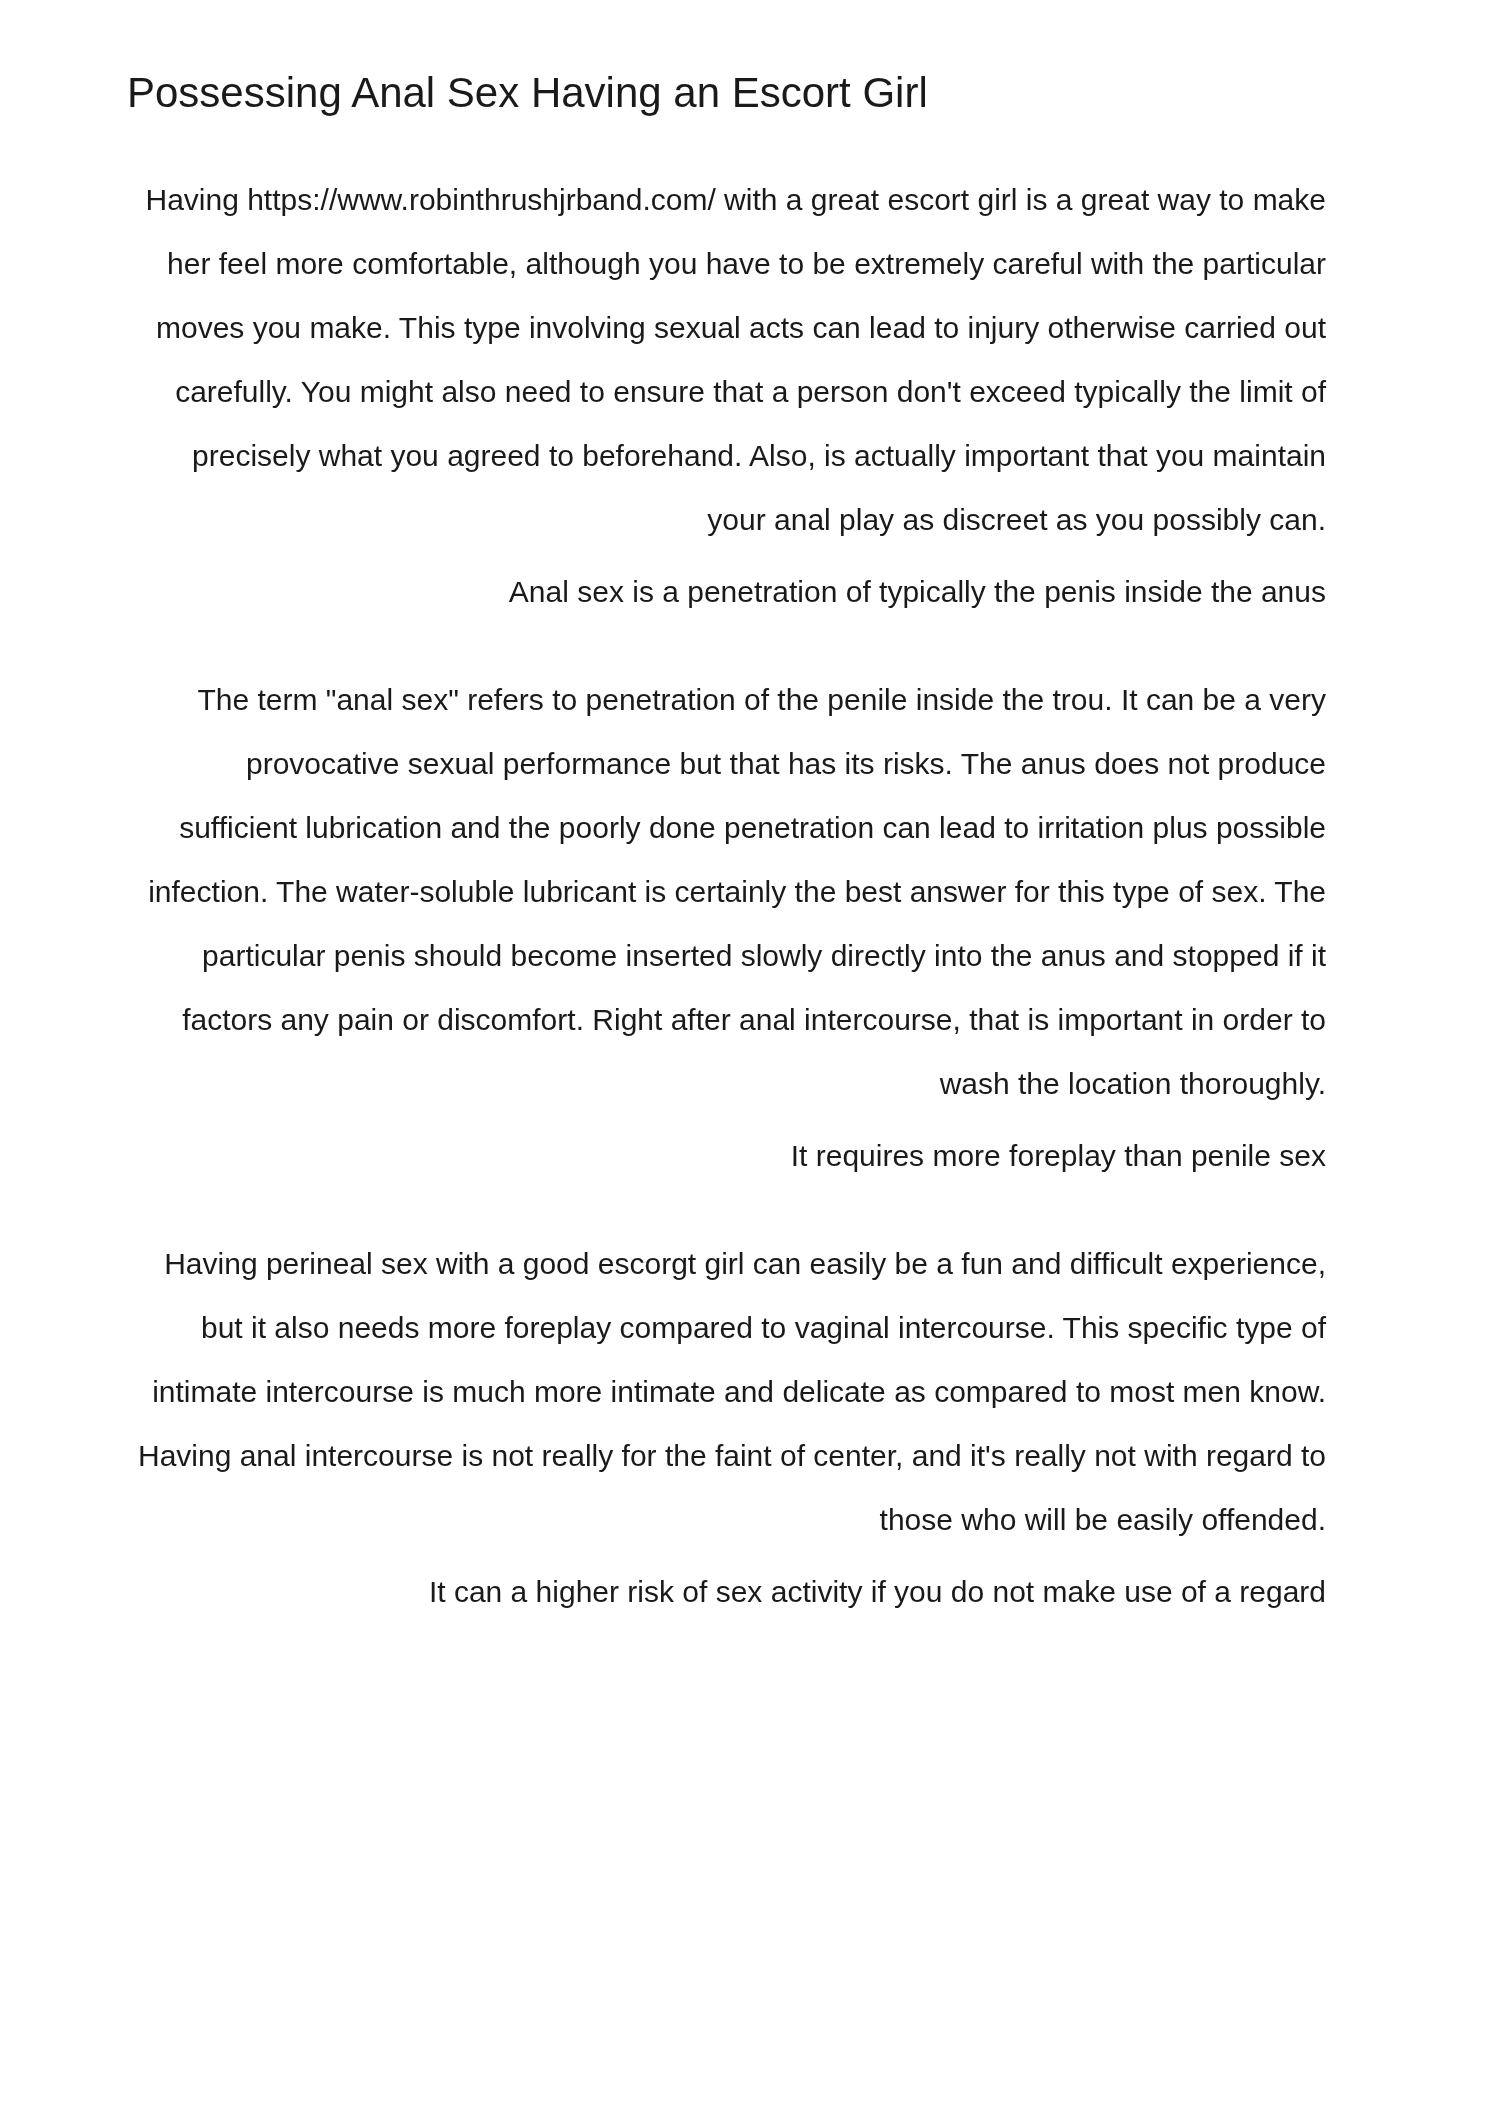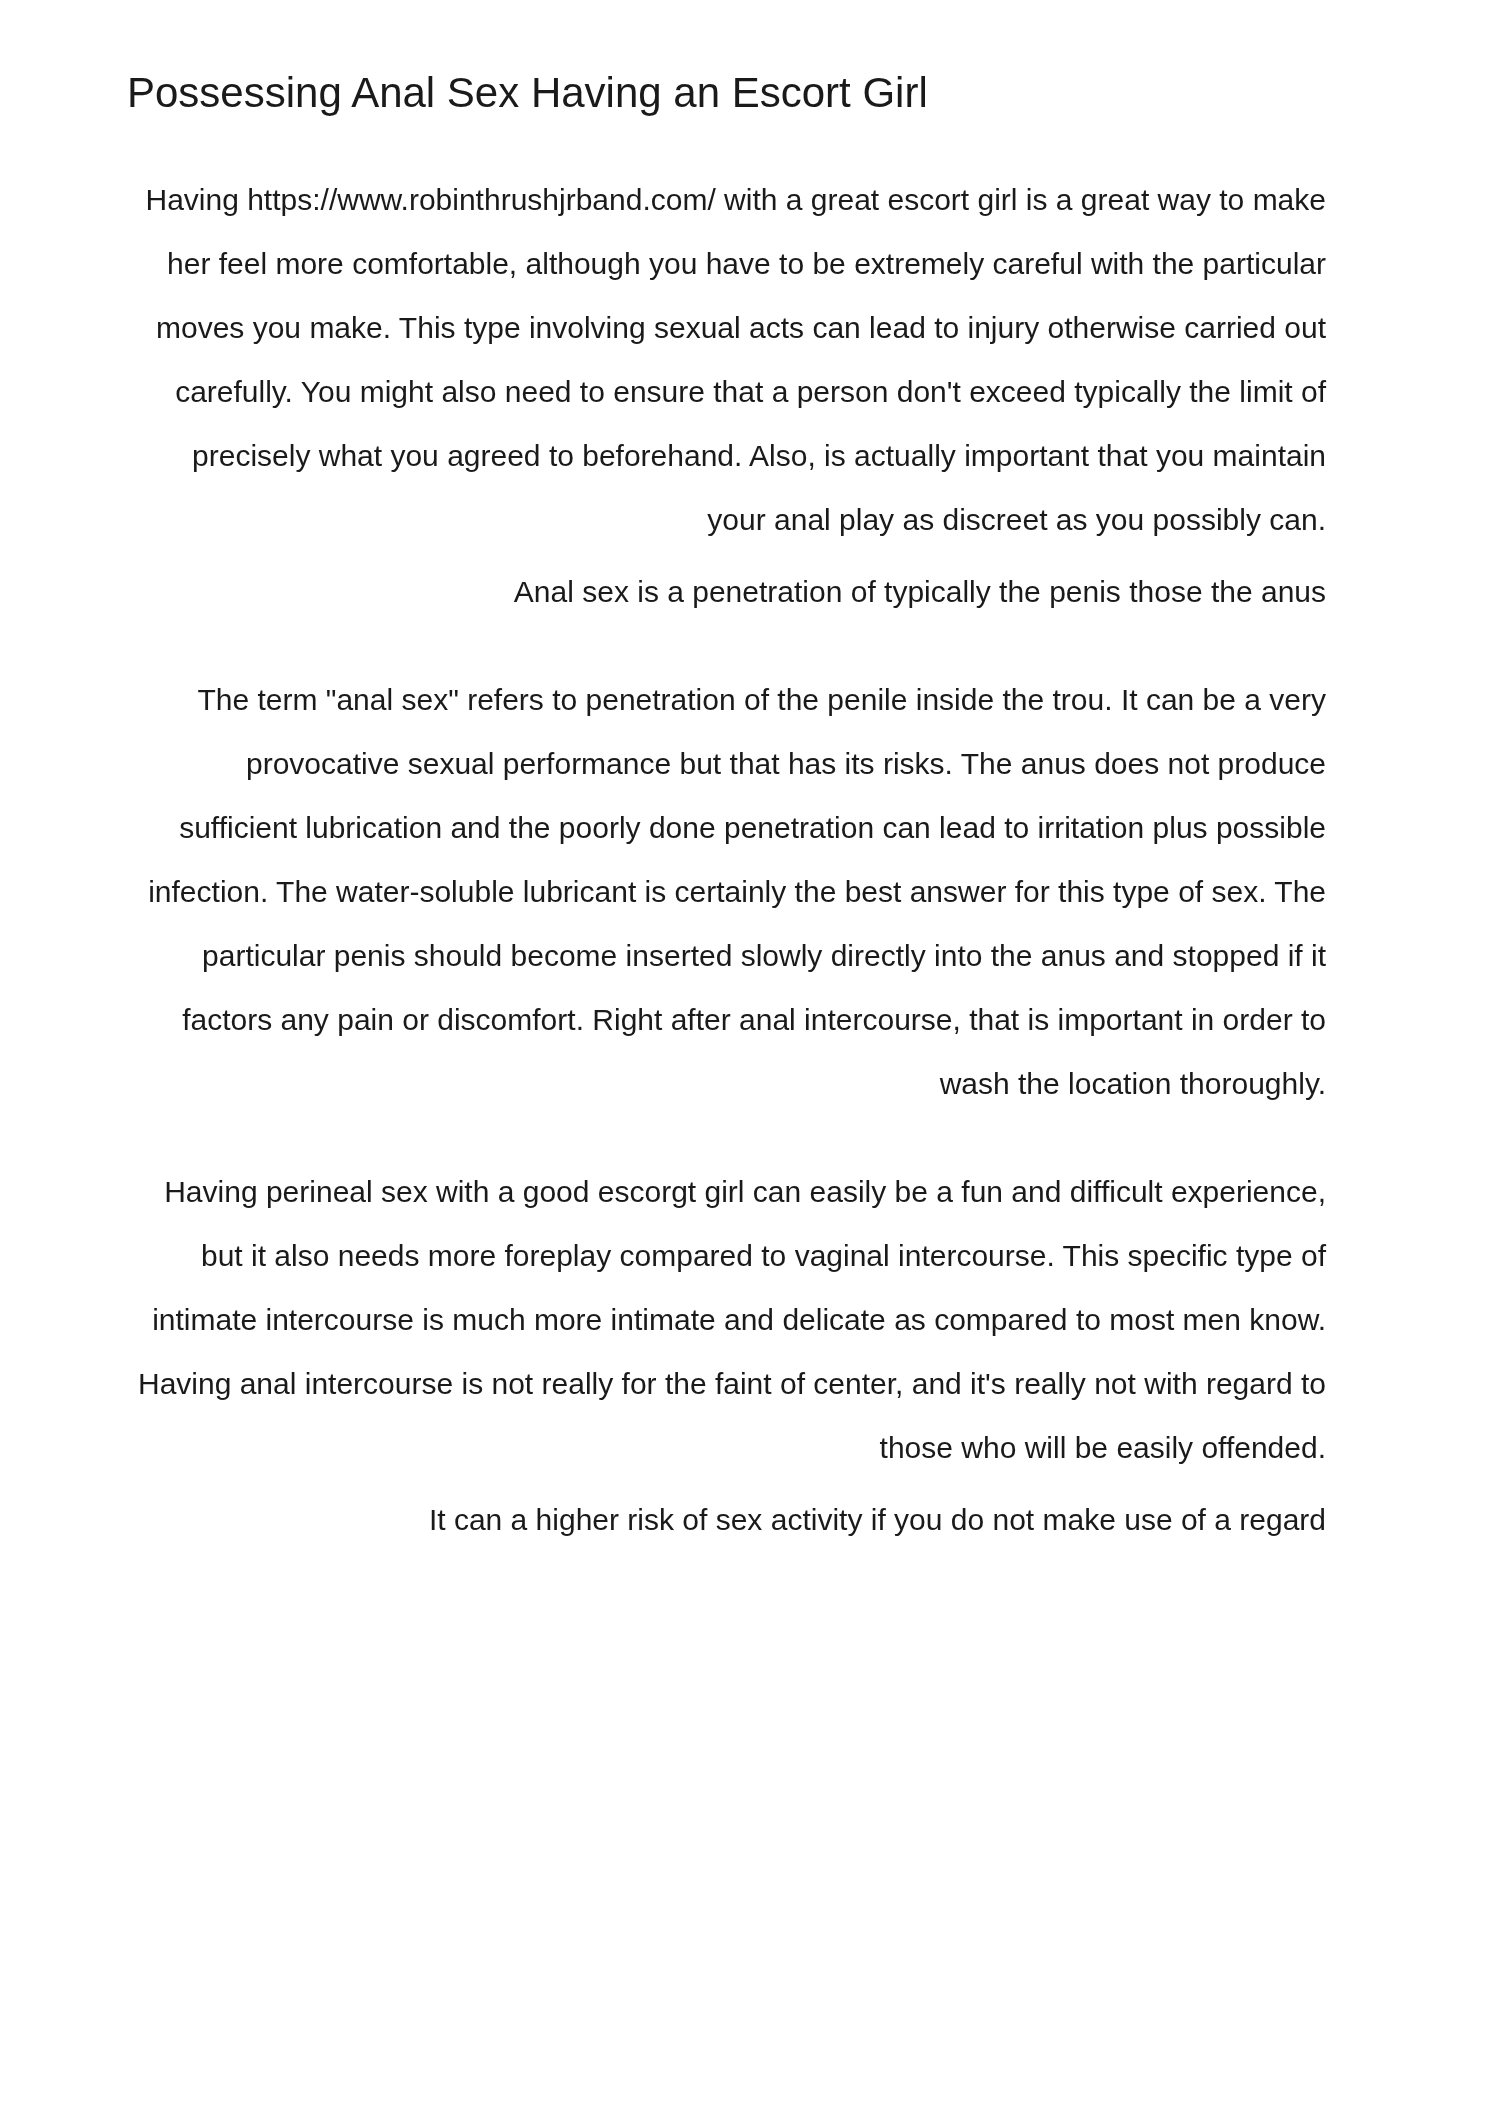--- a/index.html
+++ b/index.html
@@ -49,21 +49,22 @@
   }
 </style>
 </head>
 <body>
 
 <main class="doc">
   <h1>Possessing Anal Sex Having an Escort Girl</h1>
 
   <p class="lead">Having https://www.robinthrushjrband.com/ with a great escort girl is a great way to make her feel more comfortable, although you have to be extremely careful with the particular moves you make. This type involving sexual acts can lead to injury otherwise carried out carefully. You might also need to ensure that a person don't exceed typically the limit of precisely what you agreed to beforehand. Also, is actually important that you maintain your anal play as discreet as you possibly can.</p>
 
-  <p class="attached">Anal sex is a penetration of typically the penis those the anus</p>
+  <p class="attached">Anal sex is a penetration of typically the penis inside the anus</p>
 
   <p class="section">The term "anal sex" refers to penetration of the penile inside the trou. It can be a very provocative sexual performance but that has its risks. The anus does not produce sufficient lubrication and the poorly done penetration can lead to irritation plus possible infection. The water-soluble lubricant is certainly the best answer for this type of sex. The particular penis should become inserted slowly directly into the anus and stopped if it factors any pain or discomfort. Right after anal intercourse, that is important in order to wash the location thoroughly.</p>
 
+  <p class="attached">It requires more foreplay than penile sex</p>
 
   <p class="section">Having perineal sex with a good escorgt girl can easily be a fun and difficult experience, but it also needs more foreplay compared to vaginal intercourse. This specific type of intimate intercourse is much more intimate and delicate as compared to most men know. Having anal intercourse is not really for the faint of center, and it's really not with regard to those who will be easily offended.</p>
 
   <p class="attached">It can a higher risk of sex activity if you do not make use of a regard</p>
 </main>
 
 </body></html>

